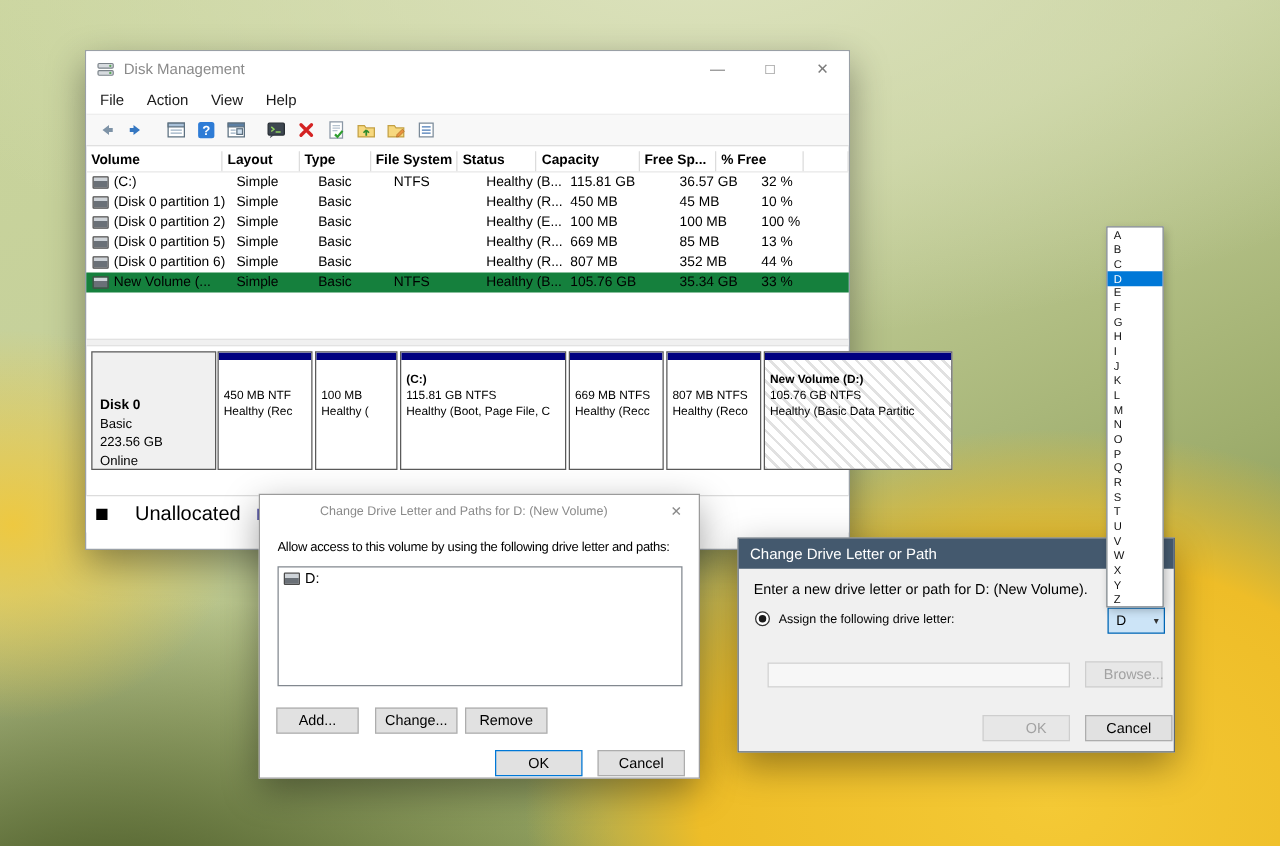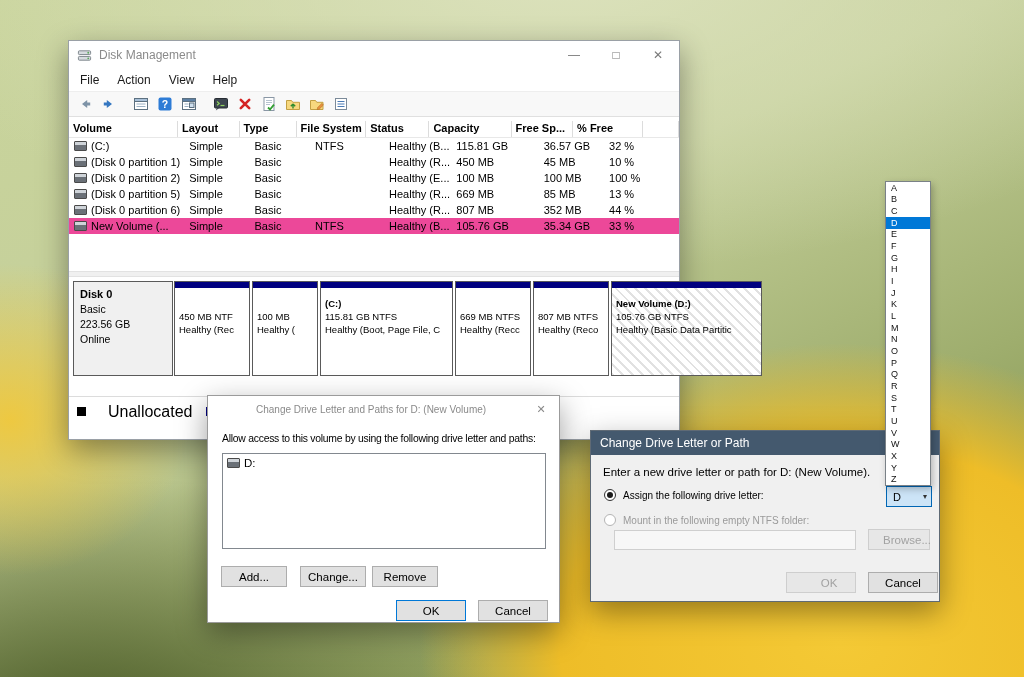--- a/index.html
+++ b/index.html
@@ -30,31 +30,31 @@
   .tbtn { width:24px; height:22px; display:flex; align-items:center; justify-content:center; }
   .tbtn svg { width:16px; height:16px; }
   .tgap { margin-left:8px; }
 
   .vheader { display:flex; height:17px; border-bottom:1px solid #e8e8e8; margin-top:4px; }
   .hcell { font-size:11px; padding:1px 0 0 4px; border-right:1px solid #dcdcdc; overflow:hidden; white-space:nowrap;font-weight:bold; }
   .c0{width:121px} .c1{width:68px} .c2{width:63px} .c3{width:77px}
   .c4{width:70px} .c5{width:91px} .c6{width:68px} .c7{width:77px}
   .cend{width:40px}
   .vrow { display:flex; height:16px; align-items:center; }
-  .vrow.sel { background:#ec4899; }
+  .vrow.sel { background:#15803d; }
   .vc { font-size:11px; padding-left:4px; white-space:nowrap; overflow:hidden; display:flex; align-items:center; height:16px; }
   .drive-ico { width:13px; height:10px; min-width:13px; border:1px solid #4a4a4a; border-radius:1px;
     background:linear-gradient(180deg,#cfd4d9 0 3px,#6a7077 3px); margin:0 4px 0 1px; }
 
   .split { position:absolute; left:0; right:0; top:230px; height:6px; background:#f0f0f0;
     border-top:1px solid #e2e2e2; border-bottom:1px solid #e2e2e2; }
 
   .disk-pane { position:absolute; left:4px; top:240px; width:689px; height:95px; display:flex; }
   .disk-info { width:100px; min-width:100px; background:#f0f0f0; border:1px solid #5a5a5a; padding:6px 6px; }
-  .disk-name { font-size:11px; font-weight:bold; }
+  .disk-name { font-size:11px; font-weight:bold;margin-top:30px; }
   .disk-line { font-size:10.5px; margin-top:3px; }
   .pstrip { flex:1; display:flex; gap:2px; margin-left:1px; }
   .part { border:1px solid #5a5a5a; background:#fff; overflow:hidden; display:flex; flex-direction:column; }
   .part:nth-child(1){width:76px} .part:nth-child(2){width:66px} .part:nth-child(3){width:133px}
   .part:nth-child(4){width:76px} .part:nth-child(5){width:76px} .part:nth-child(6){flex:1}
   .pbar { height:6px; background:var(--pbar,#000080); }
   .pbody { padding:10px 4px 0 4px; flex:1; }
   .part.psel .pbody { background-image:repeating-linear-gradient(45deg, rgba(90,90,90,.18) 0 2px, transparent 2px 7px); }
   .pt { font-size:9.5px; font-weight:bold; height:13px; white-space:nowrap; overflow:hidden; }
   .psz,.pst { font-size:9.5px; height:13px; white-space:nowrap; overflow:hidden; }
@@ -385,24 +385,20 @@
       <span class="ld-title">Change Drive Letter or Path</span>
     </div>
     <div class="ld-instr">Enter a new drive letter or path for D: (New Volume).</div>
     <div class="ld-radio-row r1">
       <span class="radio on"></span>
       <span>Assign the following drive letter:</span>
     </div>
     <div class="combo">
       <span>D</span>
       <span class="combo-arrow">▾</span>
-    </div>
-    <div class="ld-radio-row r2">
-      <span class="radio dis"></span>
-      <span>Mount in the following empty NTFS folder:</span>
     </div>
     <input class="ld-input" disabled="" value="" style="">
     <div class="btn dis ld-browse">Browse...</div>
     <div class="btn dis ld-ok">OK</div>
     <div class="btn ld-cancel">Cancel</div>
   </div>
 
   <div class="dd">
       <div class="ddi">A</div>
       <div class="ddi">B</div>

